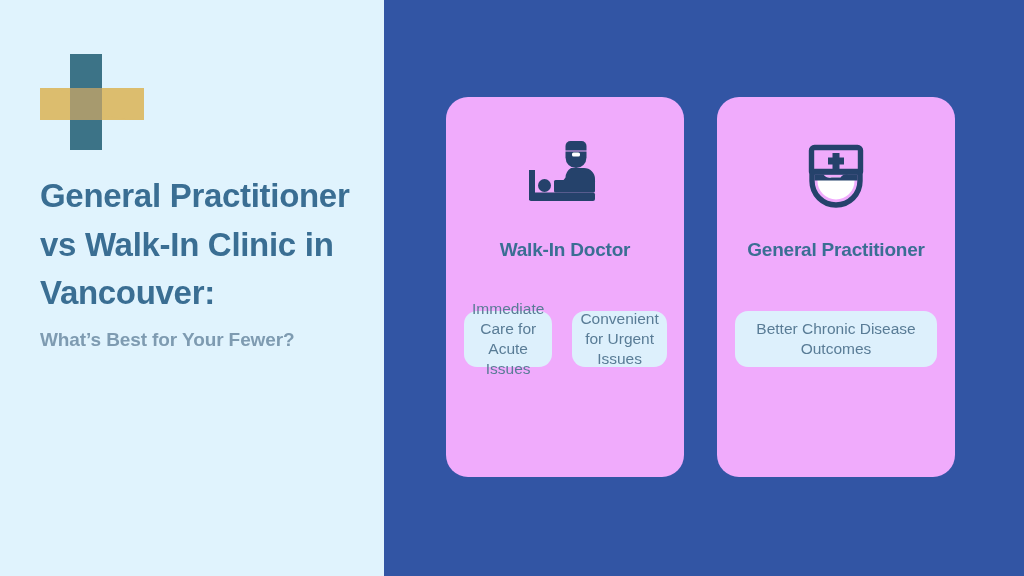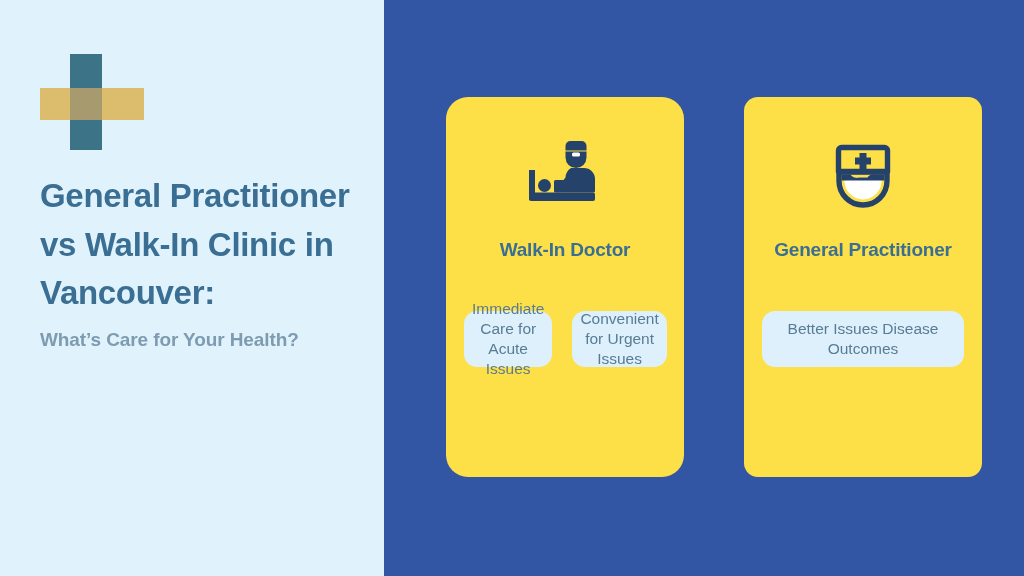--- a/index.html
+++ b/index.html
@@ -67,26 +67,26 @@
     width: 640px;
     height: 576px;
     background: #3255a4;
   }
 
   .card {
     position: absolute;
     top: 97px;
     width: 238px;
     height: 380px;
-    background: #fde047;
+    background: #f0abfc;
     border-radius: 22px;
   }
 
   #card-walkin { left: 446px; }
-  #card-gp     { left: 744px; border-radius: 14px; }
+  #card-gp     { left: 717px; }
 
   .card-icon {
     position: absolute;
     top: 30px;
     left: 0; right: 0;
     height: 98px;
     display: flex;
     align-items: center;
     justify-content: center;
   }
@@ -145,21 +145,21 @@
         <path d="M0 34 Q30 34 46 50 Q62 66 104 66 L104 34 Z" fill="#dcbd6e"></path>
 
         <path d="M66 0 L66 22 Q48 42 30 58 L30 96 L62 96 L62 62 Q80 42 96 26 L96 0 Z" fill="#3c7387" opacity="0"></path>
 
         <rect x="30" y="34" width="32" height="32" fill="#a79a6e"></rect>
       </svg>
     </div>
 
     <div id="title-block">
       <h1 id="main-title">General Practitioner vs Walk-In Clinic in Vancouver:</h1>
-      <p id="subtitle">What’s Care for Your Health?</p>
+      <p id="subtitle">What’s Best for Your Fewer?</p>
     </div>
 
   </div>
 
   <div id="right-panel"></div>
 
   <div class="card" id="card-walkin">
 
     <div class="card-icon">
       <svg viewBox="0 0 72 70" width="72" height="70" aria-hidden="true">
@@ -207,18 +207,18 @@
 
         <path d="M11.5 36.5 h37 v3.5 a18.5 18.5 0 0 1 -37 0 z" fill="#ffffff"></path>
 
         <path d="M8.5 33.5 h9 a8 8 0 0 0 8 3 h9 a8 8 0 0 1 8 -3 h9 v6 h-43 z" fill="#25426b"></path>
       </svg>
     </div>
 
     <div class="card-title">General Practitioner</div>
 
     <div class="pill-stack">
-      <div class="pill">Better Issues Disease Outcomes</div>
+      <div class="pill">Better Chronic Disease Outcomes</div>
     </div>
 
   </div>
 
 </div>
 
 </body></html>

